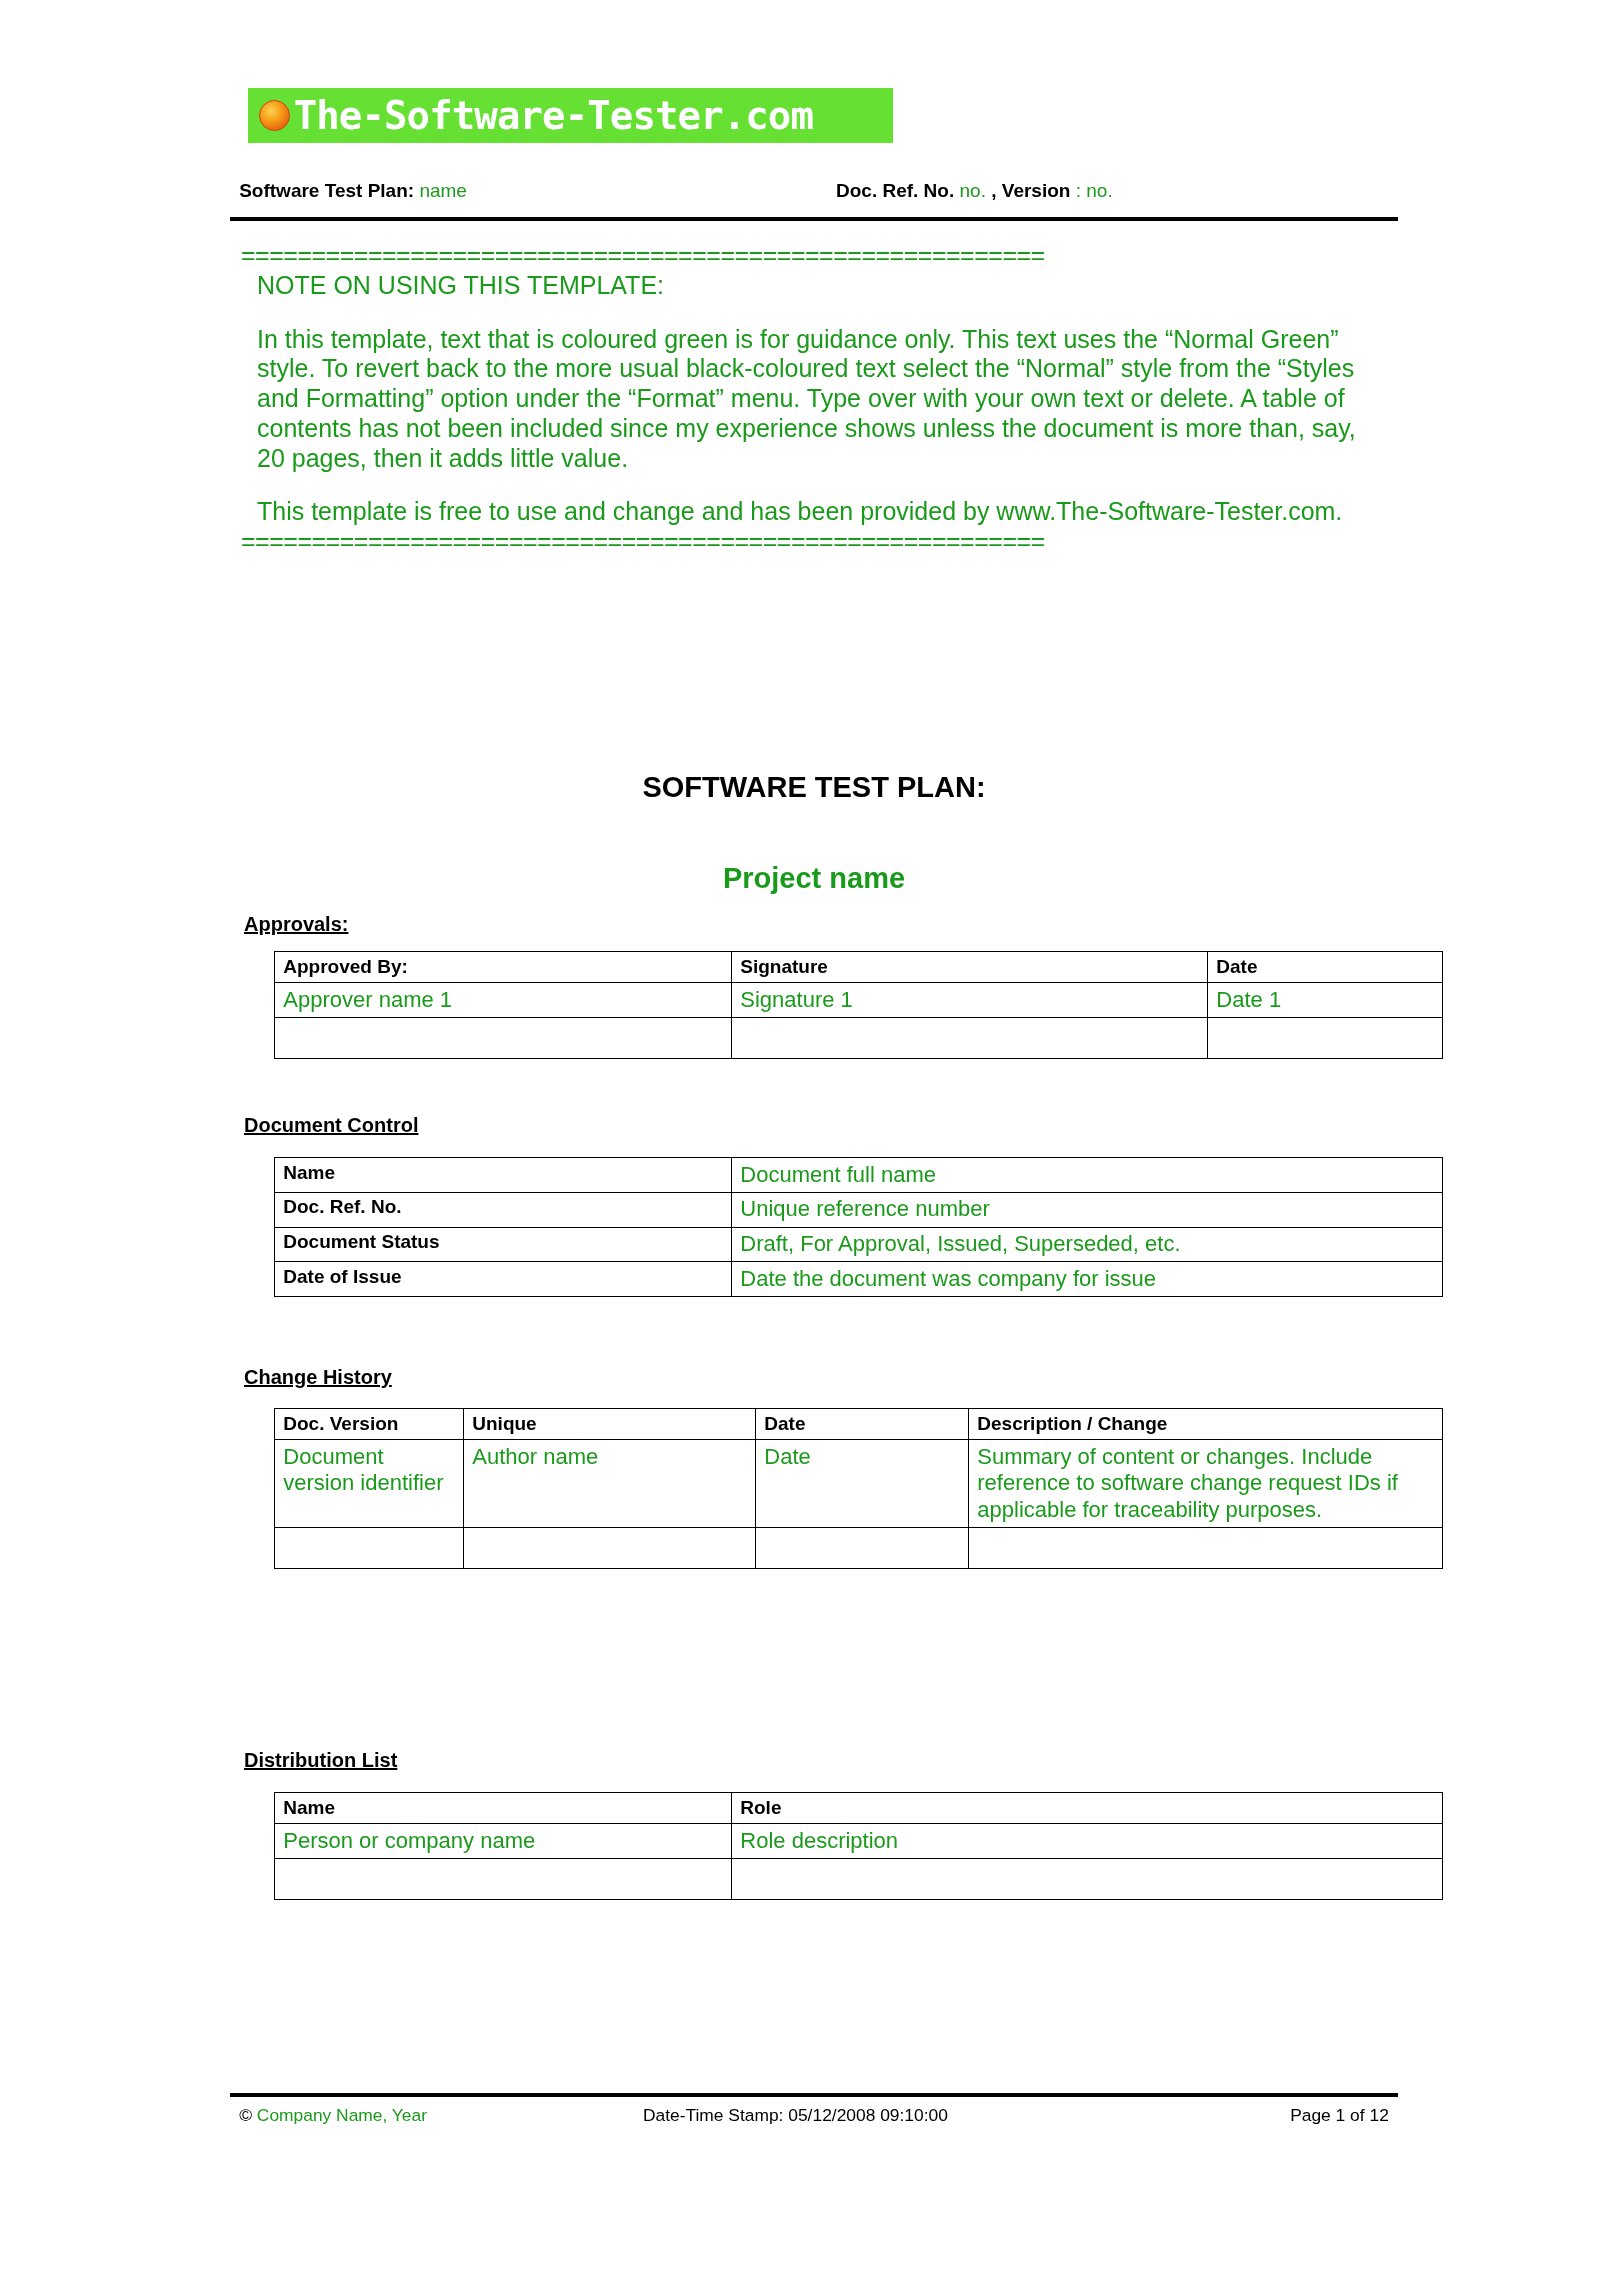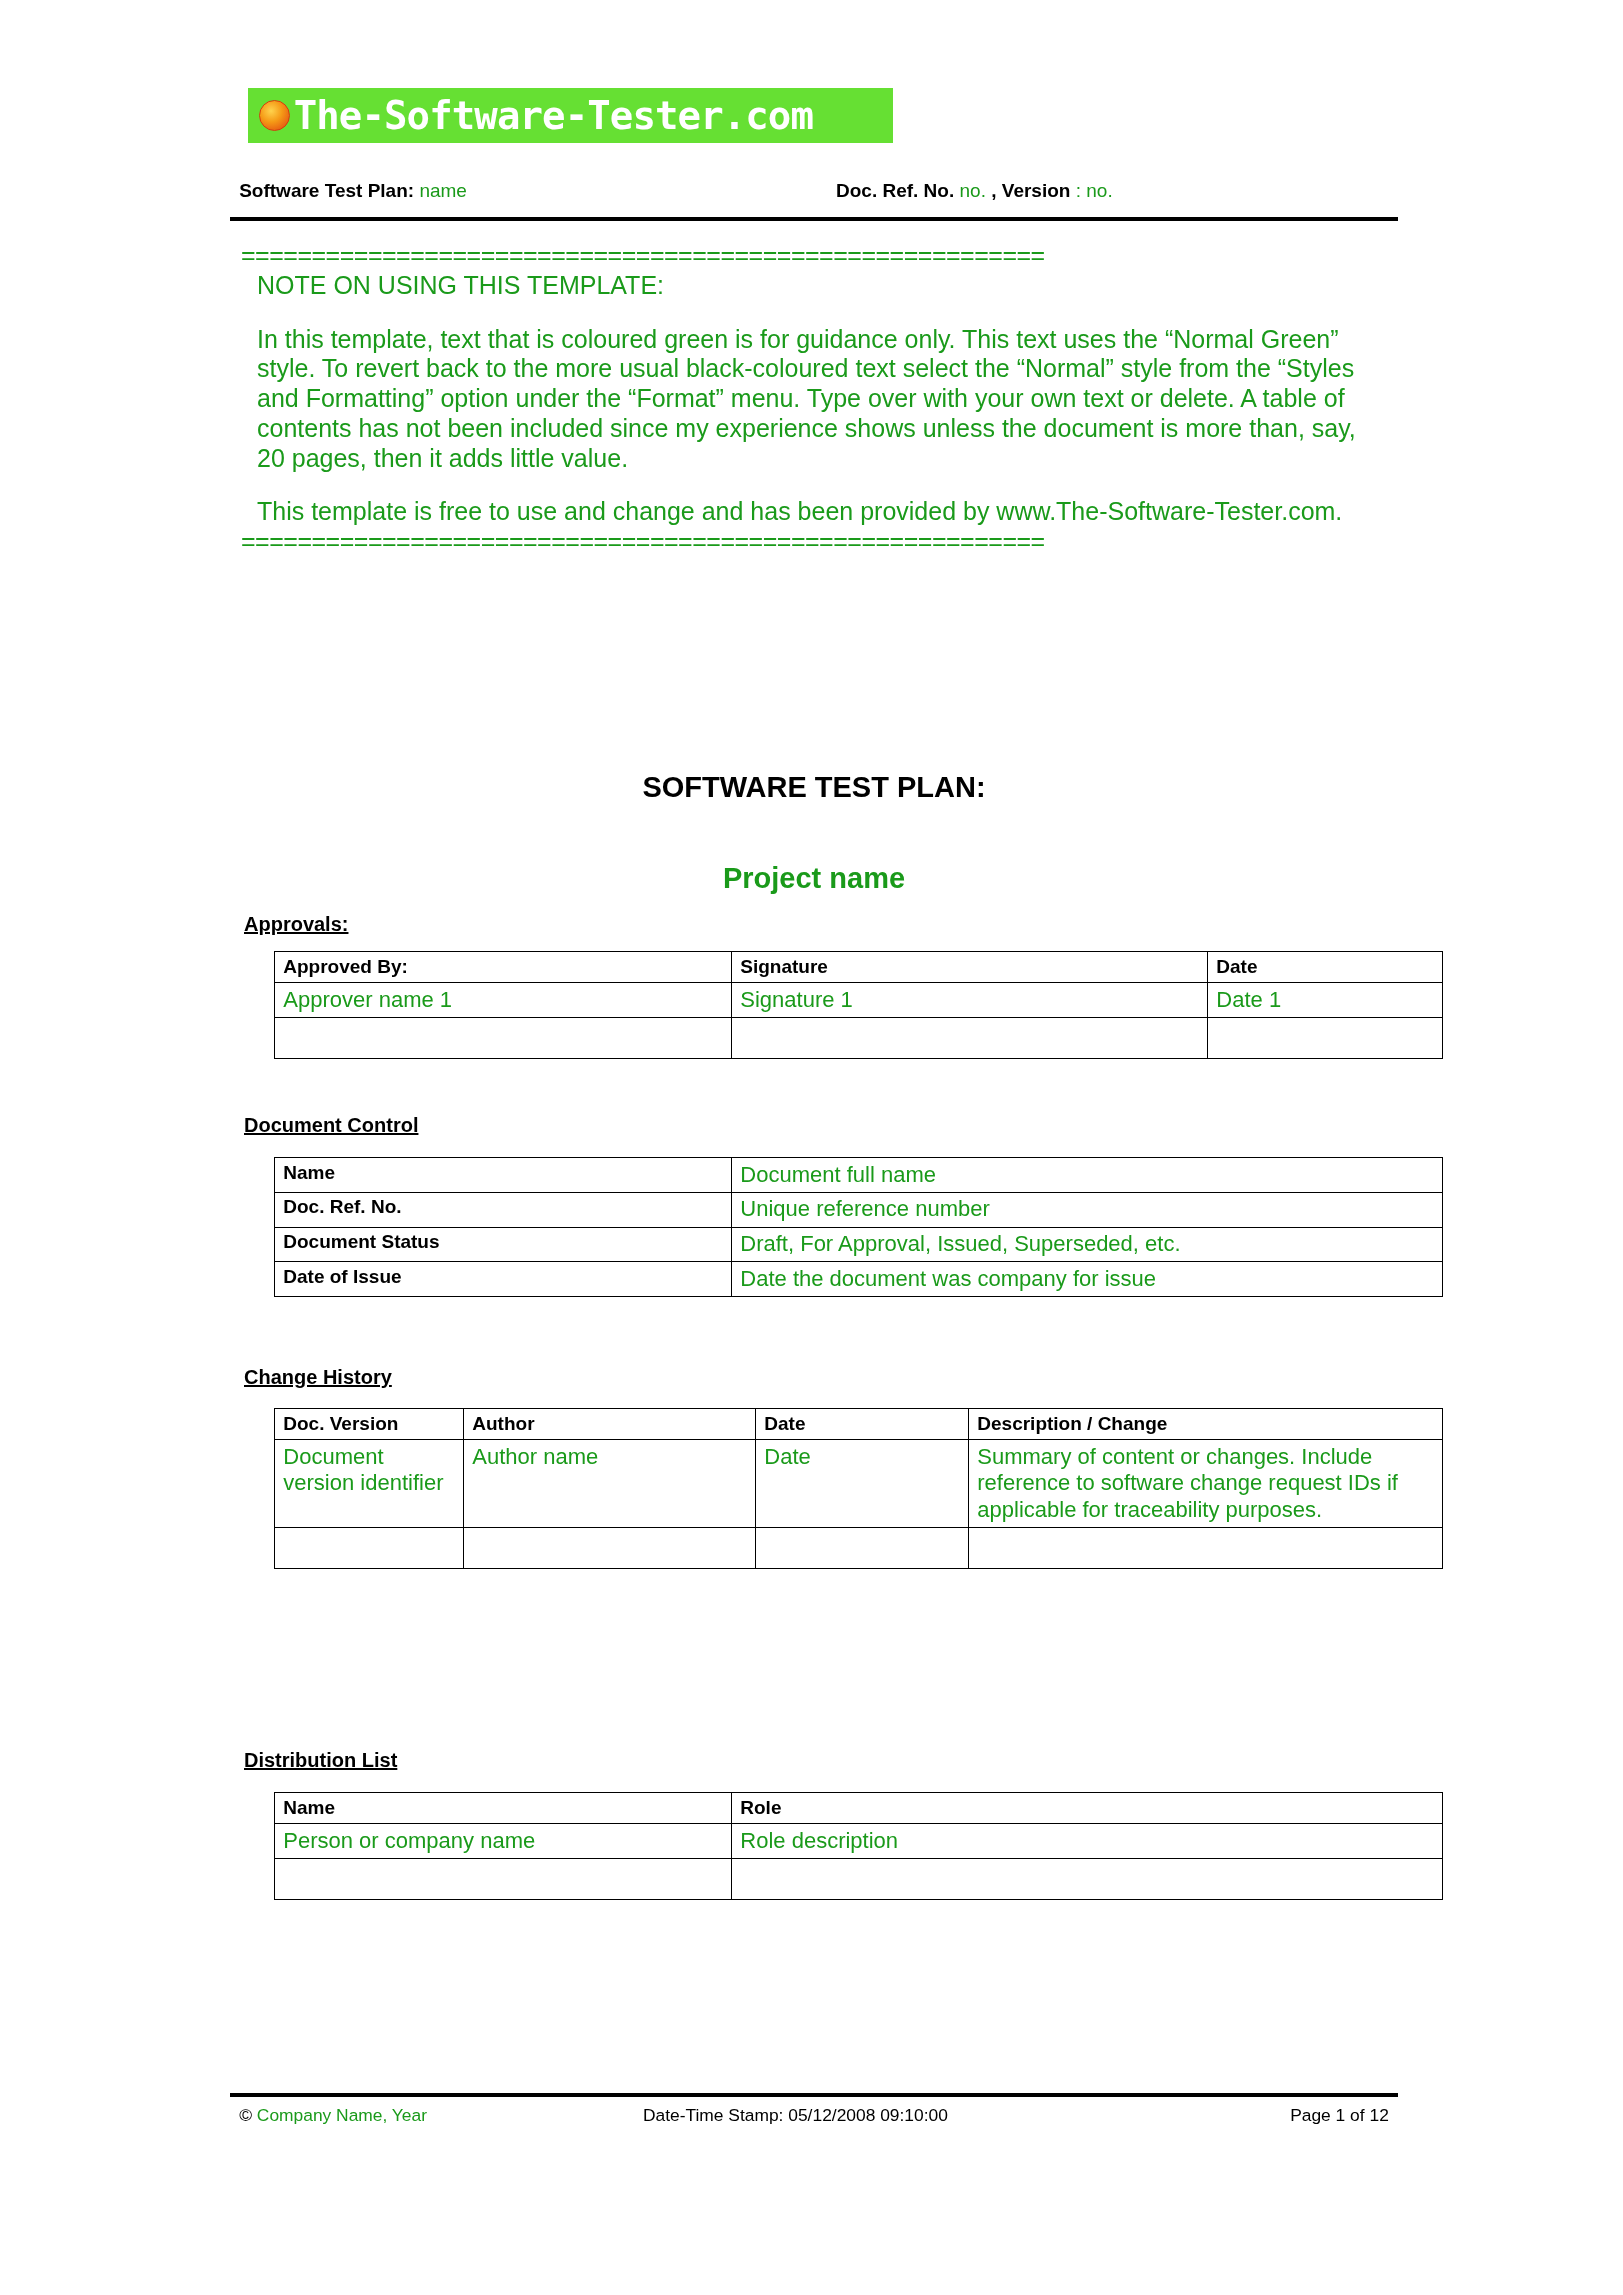--- a/index.html
+++ b/index.html
@@ -304,21 +304,21 @@
   <table class="doc" style="left:230px; top:1408px; width:1168px;">
     <colgroup>
         <col style="width:189px">
         <col style="width:292px">
         <col style="width:213px">
         <col style="width:474px">
       </colgroup>
     <tbody>
       <tr>
         <td class="hdr">Doc. Version</td>
-        <td class="hdr">Author</td>
+        <td class="hdr">Unique</td>
         <td class="hdr">Date</td>
         <td class="hdr">Description / Change</td>
       </tr>
       <tr>
         <td class="g">Document version identifier</td>
         <td class="g">Author name</td>
         <td class="g">Date</td>
         <td class="g">Summary of content or changes.  Include reference to software change request IDs if applicable for traceability purposes.</td>
       </tr>
       <tr>

